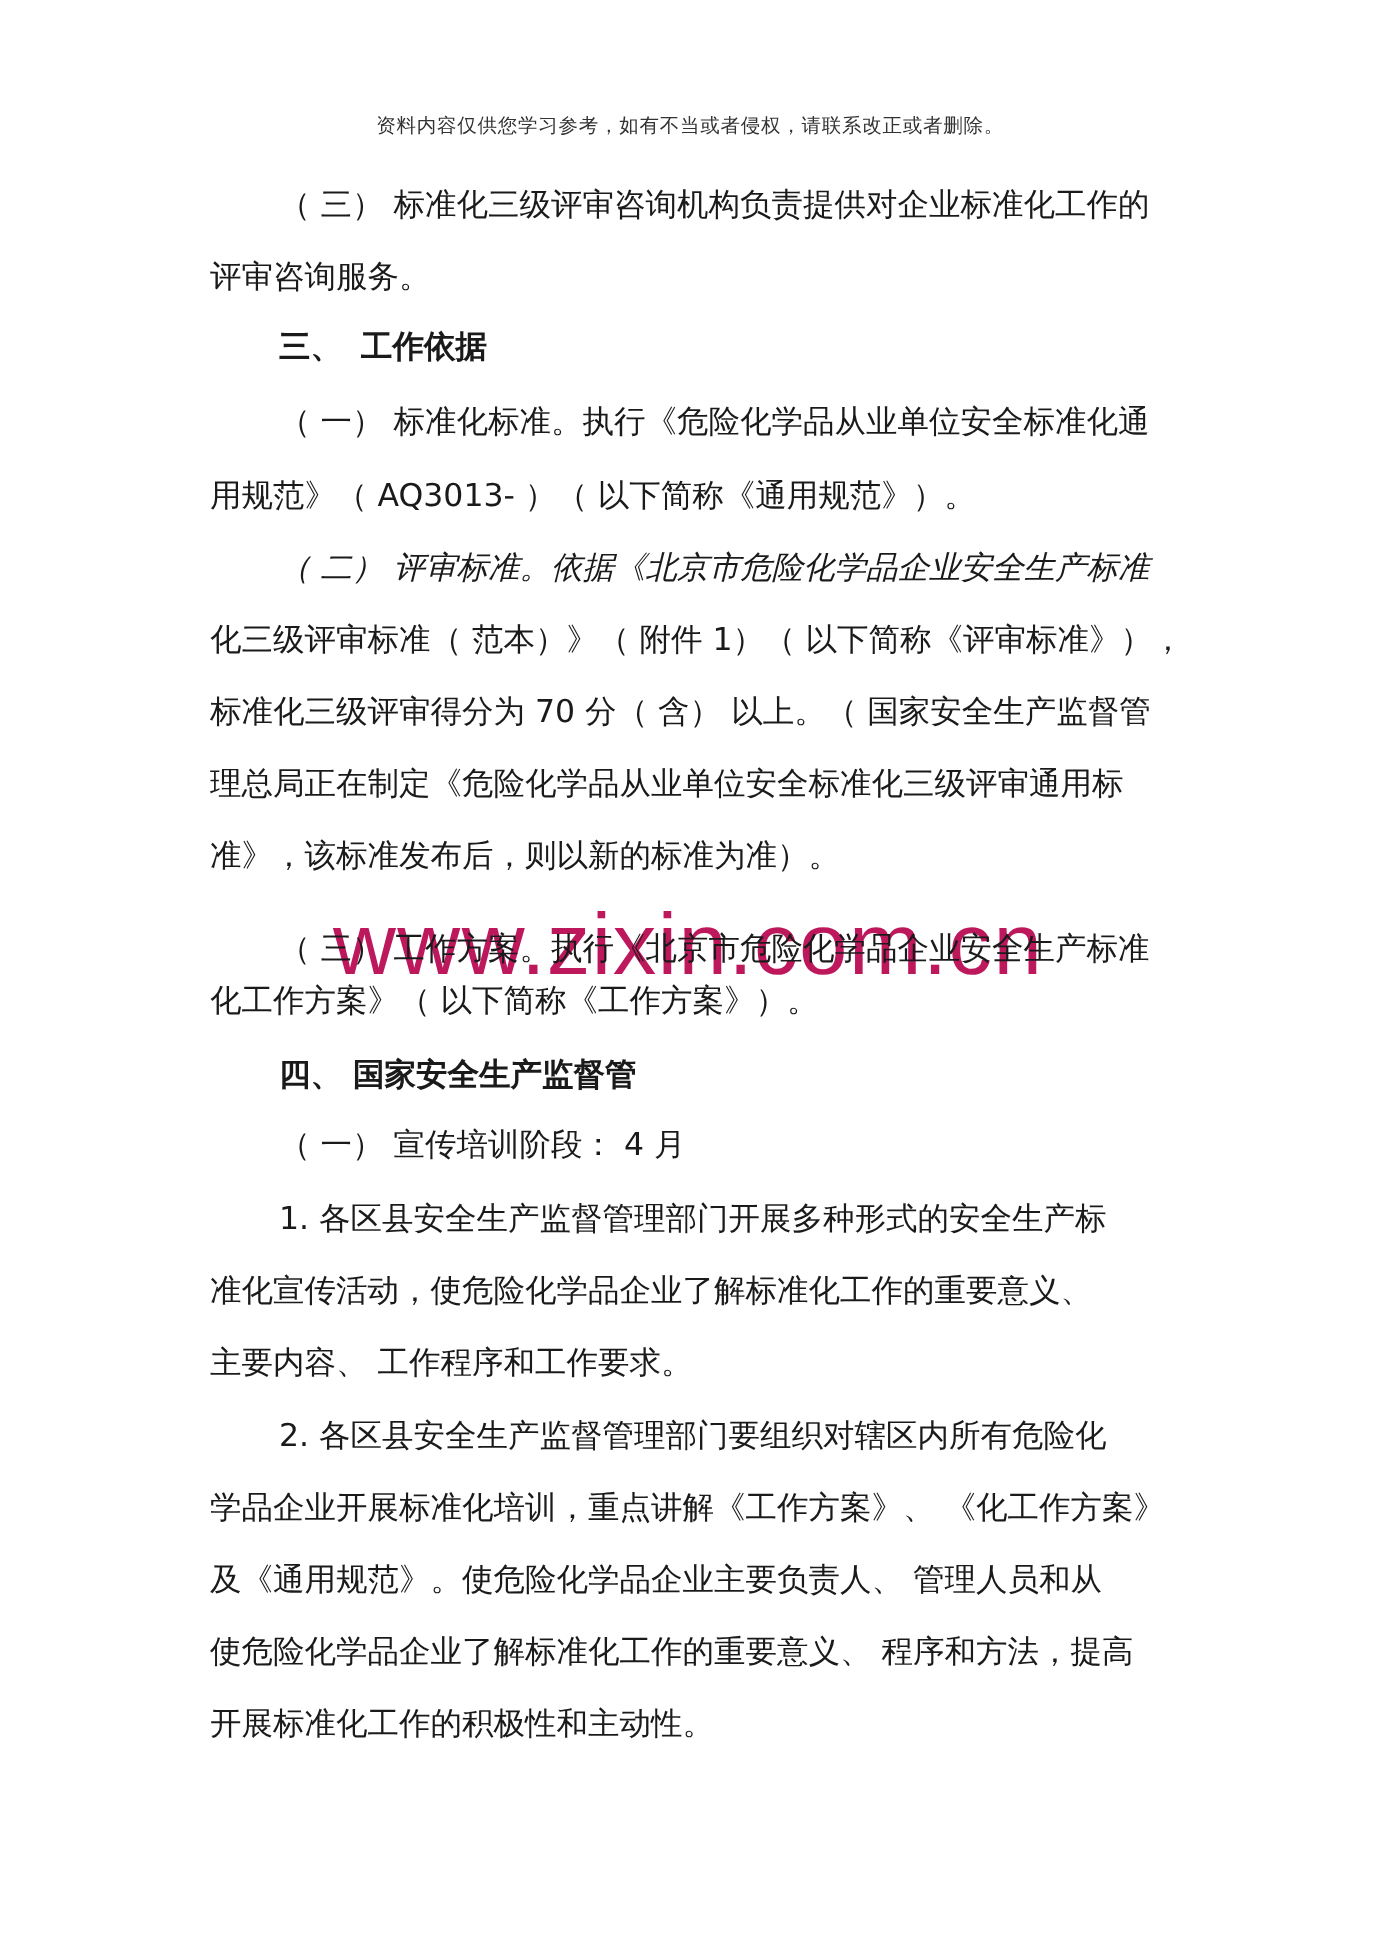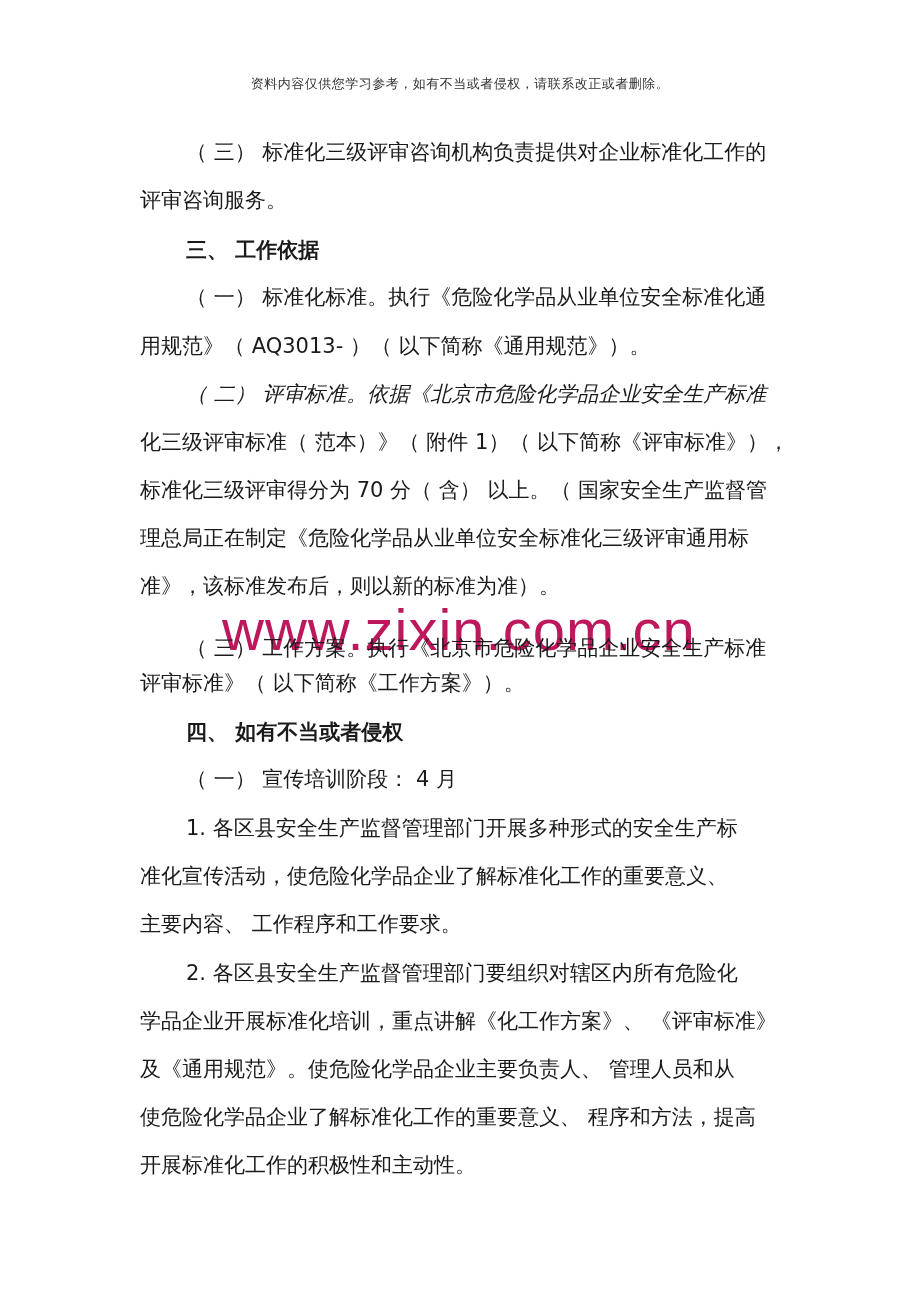--- a/index.html
+++ b/index.html
@@ -6,45 +6,45 @@
   body { width: 920px; height: 1302px; position: relative; overflow: hidden;
          font-family: "DejaVu Sans", "Liberation Sans", sans-serif; color: #1a1a1a; }
   .page { position: absolute; left: 0; top: 0; width: 920px; height: 1120px; background: #fff; }
   .header-note { position: absolute; top: 75px; left: 0; width: 920px; text-align: center;
                  font-family: "DejaVu Serif", "Liberation Serif", serif; font-size: 13px; color: #333; letter-spacing: 0.5px; }
   .line { position: absolute; left: 140px; font-size: 21px; line-height: 28px; white-space: nowrap; color: #1a1a1a; }
   .indent { left: 186px; }
   .heading { font-weight: bold; }
   .watermark { position: absolute; left: 222px; top: 596px; font-family: "Liberation Sans", sans-serif;
                font-size: 58px; color: #be185d; letter-spacing: 1px; z-index: 0; pointer-events: none; }
-  .line { z-index: 1; margin-top: 16px; }
+  .line { z-index: 1; }
 </style>
 </head>
 <body>
 
 <div class="page">
   <div class="header-note">资料内容仅供您学习参考，如有不当或者侵权，请联系改正或者删除。</div>
   <div class="watermark">www.zixin.com.cn</div>
   <div id="body-lines">
       <div class="line indent" style="top: 122px;">（ 三） 标准化三级评审咨询机构负责提供对企业标准化工作的</div>
       <div class="line" style="top: 170px;">评审咨询服务。</div>
-      <div class="line indent heading" style="top: 220px;">三、  工作依据</div>
+      <div class="line indent heading" style="top: 220px; font-family: Liberation Mono, monospace;">三、  工作依据</div>
       <div class="line indent" style="top: 267px;">（ 一） 标准化标准。执行《危险化学品从业单位安全标准化通</div>
       <div class="line" style="top: 316px;">用规范》（ AQ3013- ）（ 以下简称《通用规范》）。</div>
       <div class="line indent" style="top: 364px; font-style: italic;">（ 二） 评审标准。依据《北京市危险化学品企业安全生产标准</div>
       <div class="line" style="top: 412px;">化三级评审标准（ 范本）》（ 附件 1）（ 以下简称《评审标准》），</div>
       <div class="line" style="top: 460px;">标准化三级评审得分为 70 分（ 含） 以上。（ 国家安全生产监督管</div>
       <div class="line" style="top: 508px;">理总局正在制定《危险化学品从业单位安全标准化三级评审通用标</div>
       <div class="line" style="top: 556px;">准》，该标准发布后，则以新的标准为准）。</div>
       <div class="line indent" style="top: 618px;">（ 三） 工作方案。执行《北京市危险化学品企业安全生产标准</div>
-      <div class="line" style="top: 653px;">评审标准》（ 以下简称《工作方案》）。</div>
-      <div class="line indent heading" style="top: 702px;">四、  如有不当或者侵权</div>
+      <div class="line" style="top: 653px;">化工作方案》（ 以下简称《工作方案》）。</div>
+      <div class="line indent heading" style="top: 702px;">四、  国家安全生产监督管</div>
       <div class="line indent" style="top: 749px;">（ 一） 宣传培训阶段：  4 月</div>
       <div class="line indent" style="top: 798px;">1. 各区县安全生产监督管理部门开展多种形式的安全生产标</div>
       <div class="line" style="top: 846px;">准化宣传活动，使危险化学品企业了解标准化工作的重要意义、</div>
       <div class="line" style="top: 894px;">主要内容、  工作程序和工作要求。</div>
       <div class="line indent" style="top: 943px;">2. 各区县安全生产监督管理部门要组织对辖区内所有危险化</div>
-      <div class="line" style="top: 991px;">学品企业开展标准化培训，重点讲解《化工作方案》、  《评审标准》</div>
+      <div class="line" style="top: 991px;">学品企业开展标准化培训，重点讲解《工作方案》、  《化工作方案》</div>
       <div class="line" style="top: 1039px;">及《通用规范》。使危险化学品企业主要负责人、  管理人员和从</div>
       <div class="line" style="top: 1087px;">使危险化学品企业了解标准化工作的重要意义、  程序和方法，提高</div>
       <div class="line" style="top: 1135px;">开展标准化工作的积极性和主动性。</div>
     </div>
 </div>
 
 </body></html>

